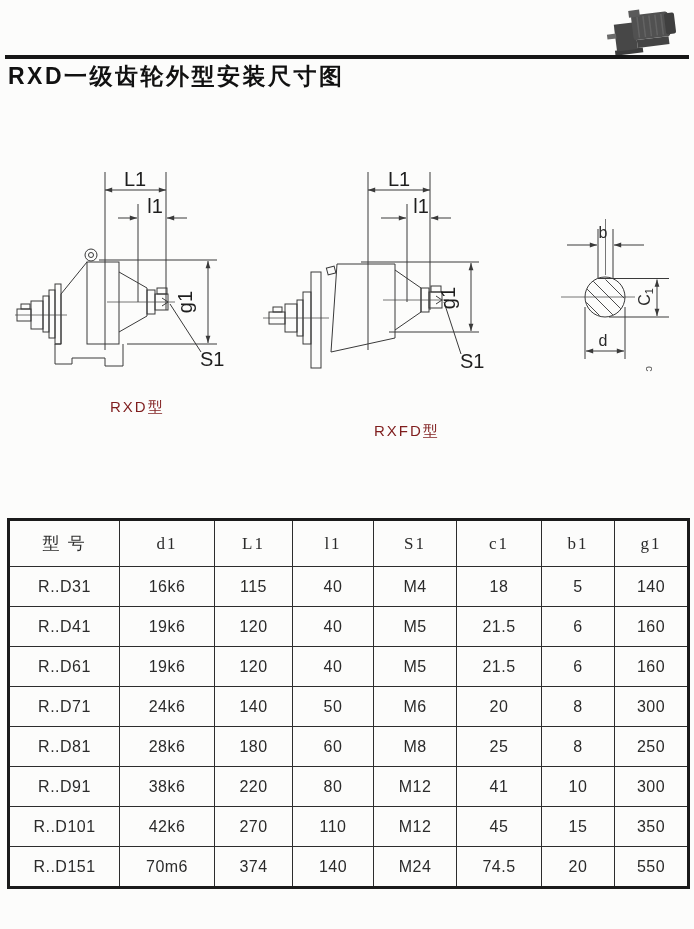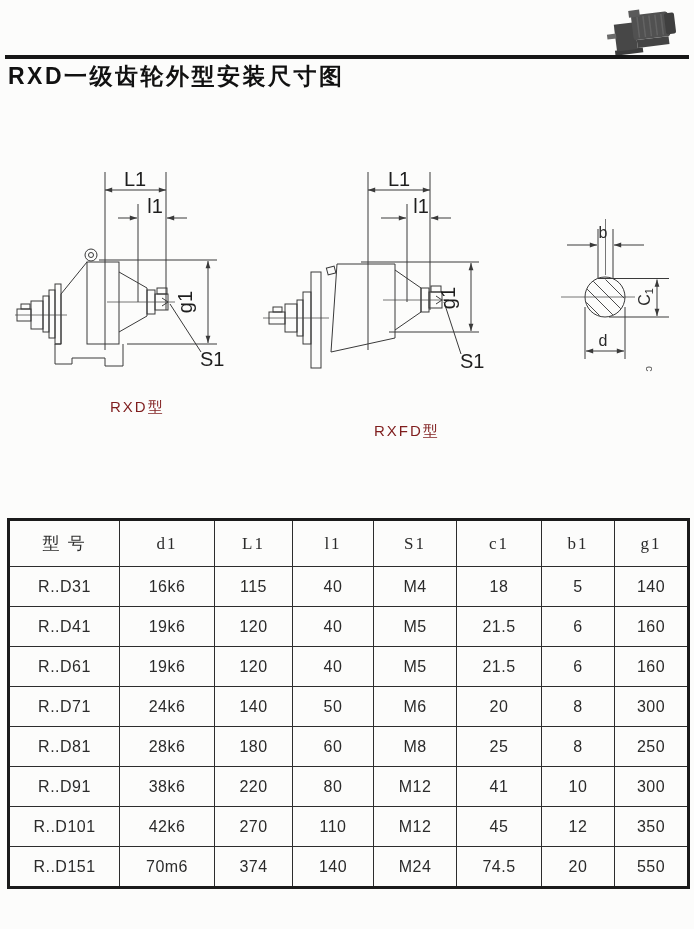--- a/index.html
+++ b/index.html
@@ -297,21 +297,21 @@
           <td>10</td>
           <td>300</td>
         </tr>
         <tr>
           <td>R..D101</td>
           <td>42k6</td>
           <td>270</td>
           <td>110</td>
           <td>M12</td>
           <td>45</td>
-          <td>12</td>
+          <td>15</td>
           <td>350</td>
         </tr>
         <tr>
           <td>R..D151</td>
           <td>70m6</td>
           <td>374</td>
           <td>140</td>
           <td>M24</td>
           <td>74.5</td>
           <td>20</td>

